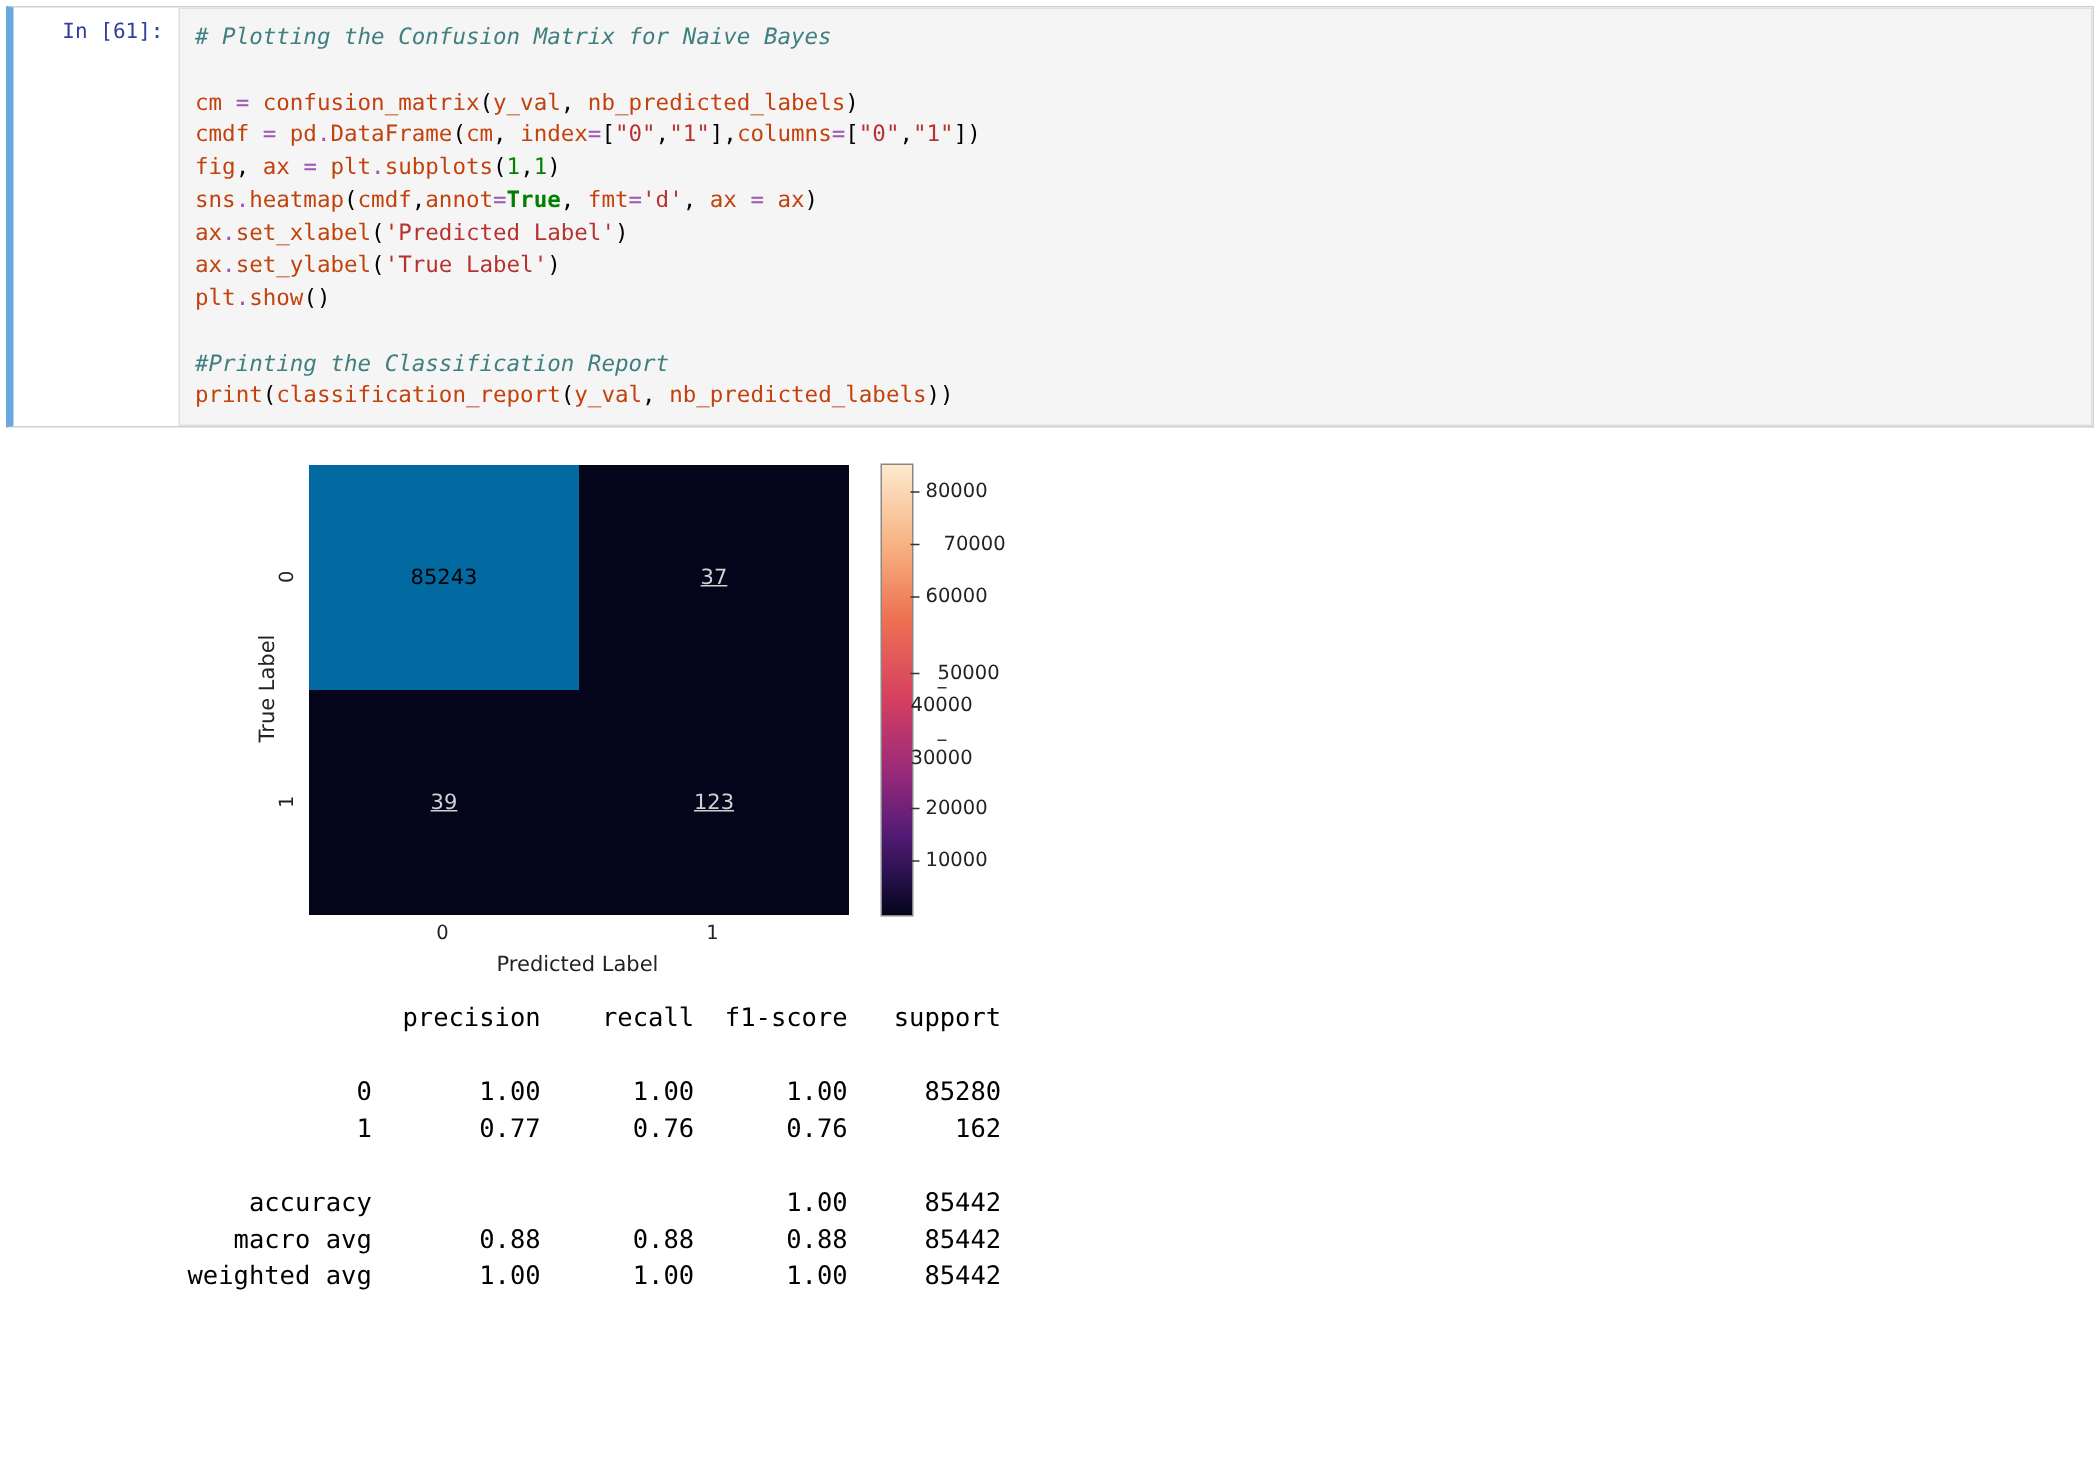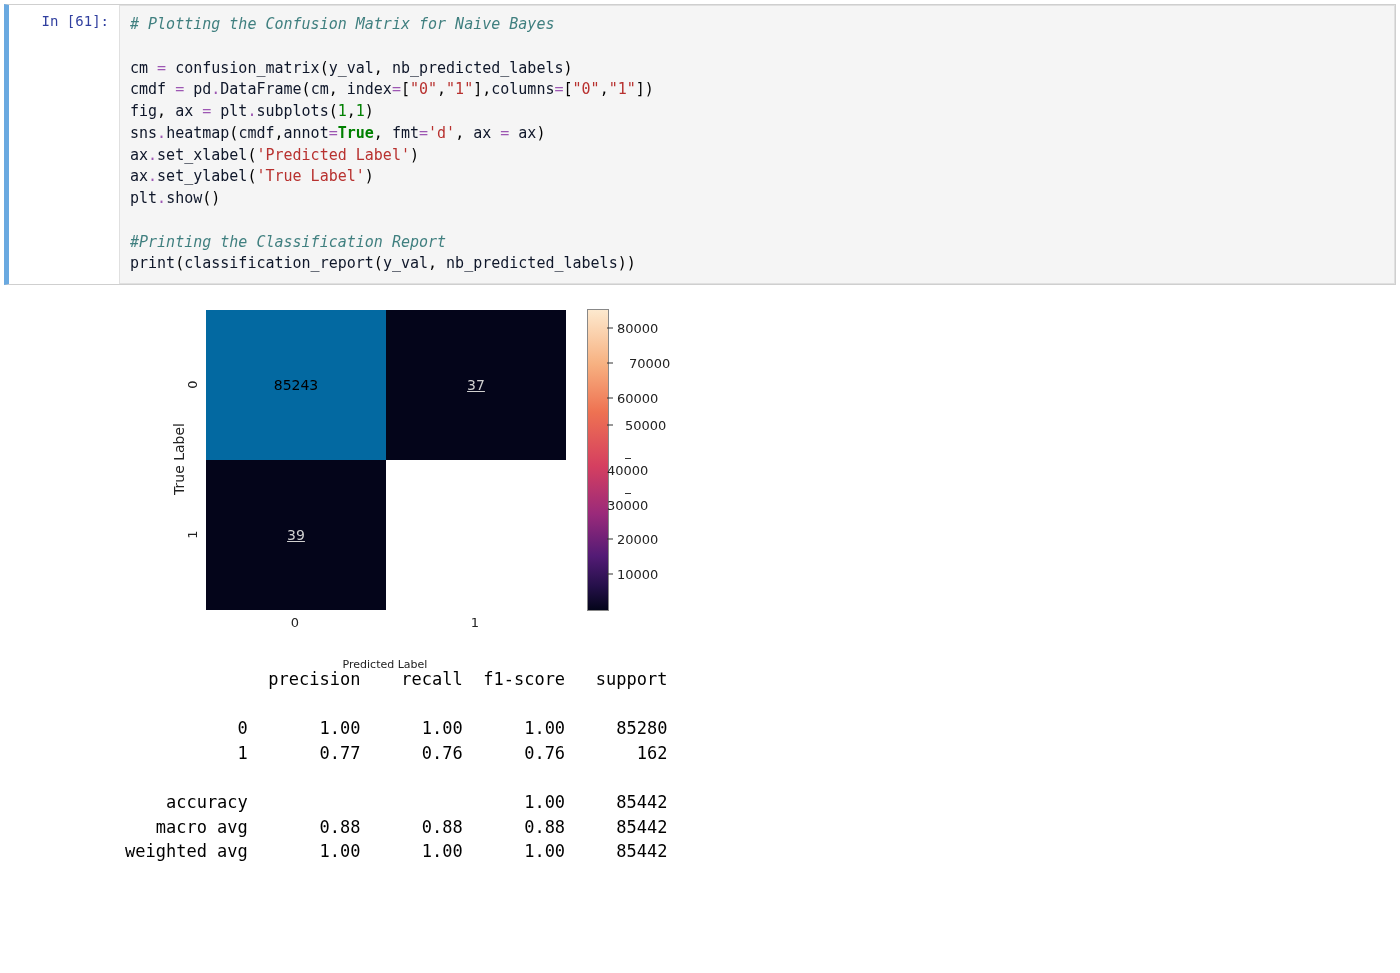--- a/index.html
+++ b/index.html
@@ -42,21 +42,21 @@
     line-height: 1.45;
     white-space: pre;
     color: #000;
   }
   .code .cm-comment { color: #3f7f7f; font-style: italic; }
   .code .cm-op      { color: #9d57b3; }
   .code .cm-paren   { color: #000; }
   .code .cm-str     { color: #b8312f; }
   .code .cm-kw      { color: #008000; font-weight: bold; }
   .code .cm-num     { color: #008000; }
-  .code .cm-id      { color: #0f172a; }
+  .code .cm-id      { color: #c2410c; }
 
   .output-block {
     display: flex;
   }
   .output-prompt-pad {
     width: 115px;
     min-width: 115px;
   }
   .output-body {
     padding: 10px 0 0 10px;
@@ -111,22 +111,21 @@
     transform: translateY(-50%) rotate(-90deg);
     transform-origin: center;
     font-size: 14px;
   }
   .x-axis-label {
     position: absolute;
     left: 80px;
     width: 360px;
     top: 336px;
     text-align: center;
-    font-size: 11px;
-    margin-top: 23px;
+    font-size: 14px;
   }
   .colorbar-wrap {
     position: absolute;
     left: 462px;
     top: 10px;
     width: 20px;
     height: 264px;
   }
   .colorbar {
     width: 20px;
@@ -188,20 +187,21 @@
 
 <div class="output-block">
   <div class="output-prompt-pad"></div>
   <div class="output-body">
 
     <div class="chart-wrap">
       <div class="heatmap">
         <div class="hm-cell hm-high">85243</div>
         <div class="hm-cell hm-low">37</div>
         <div class="hm-cell hm-low">39</div>
+        <div class="hm-cell hm-low">123</div>
       </div>
 
       <div class="y-ticklabel" style="top:78px;">0</div>
       <div class="y-ticklabel" style="top:228px;">1</div>
 
       <div class="x-ticklabel" style="left:160px;">0</div>
       <div class="x-ticklabel" style="left:340px;">1</div>
 
       <div class="y-axis-label">True Label</div>
       <div class="x-axis-label">Predicted Label</div>
@@ -214,21 +214,21 @@
             <span>80000</span>
           </div>
           <div class="cb-tick" style="top: 54px; gap: 16px;">
             <span class="dash"></span>
             <span>70000</span>
           </div>
           <div class="cb-tick" style="top: 89.1px;">
             <span class="dash"></span>
             <span>60000</span>
           </div>
-          <div class="cb-tick" style="top: 116px; gap: 12px;">
+          <div class="cb-tick" style="top: 140px; gap: 12px;">
             <span class="dash"></span>
             <span>50000</span>
           </div>
           <div class="cb-tick" style="top: 159.3px; flex-direction: column;">
             <span class="dash"></span>
             <span>40000</span>
           </div>
           <div class="cb-tick" style="top: 194.4px; flex-direction: column;">
             <span class="dash"></span>
             <span>30000</span>

